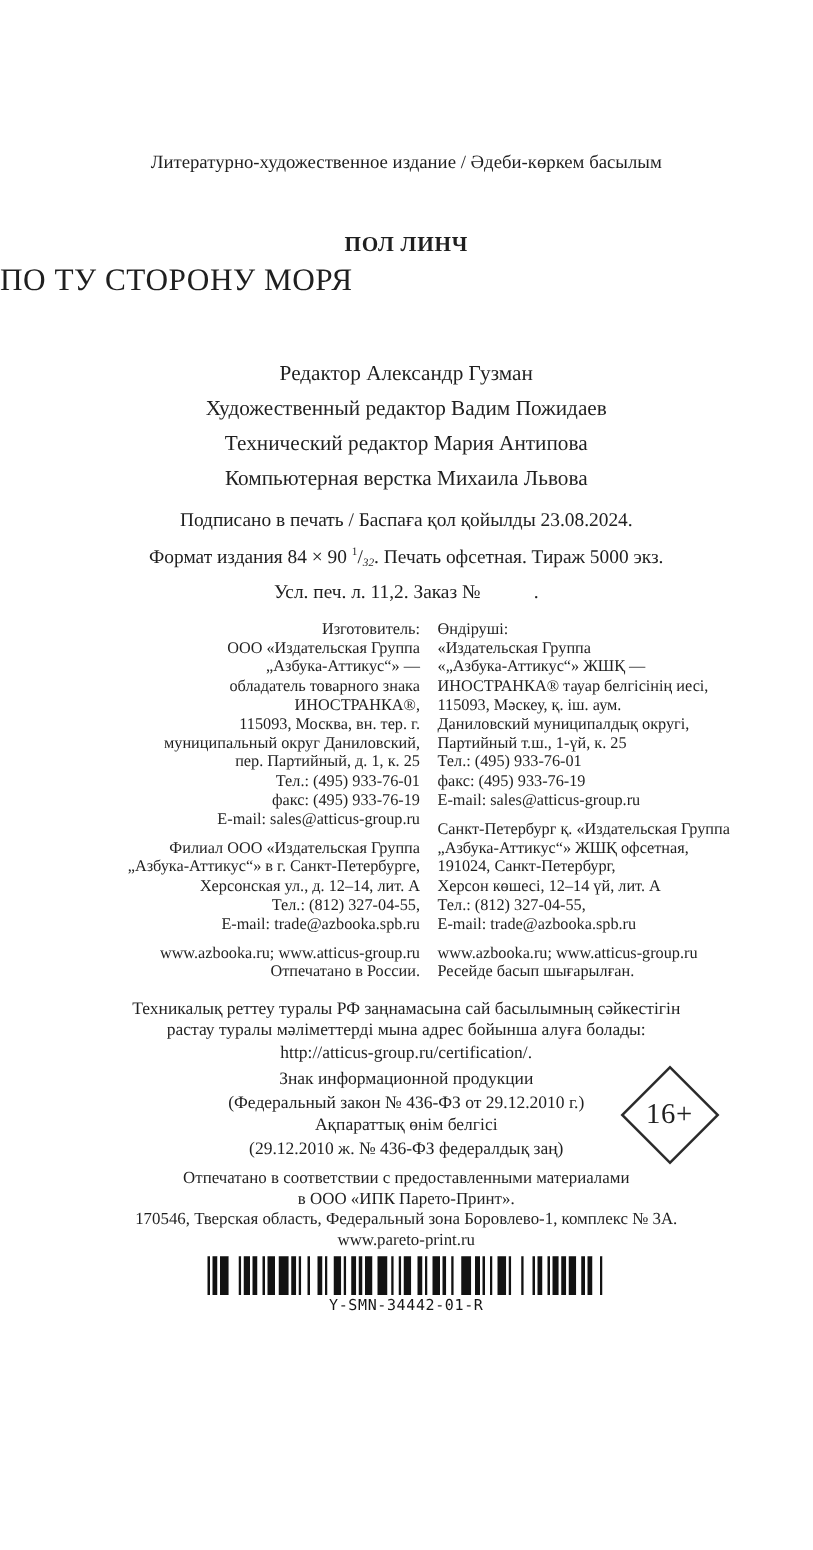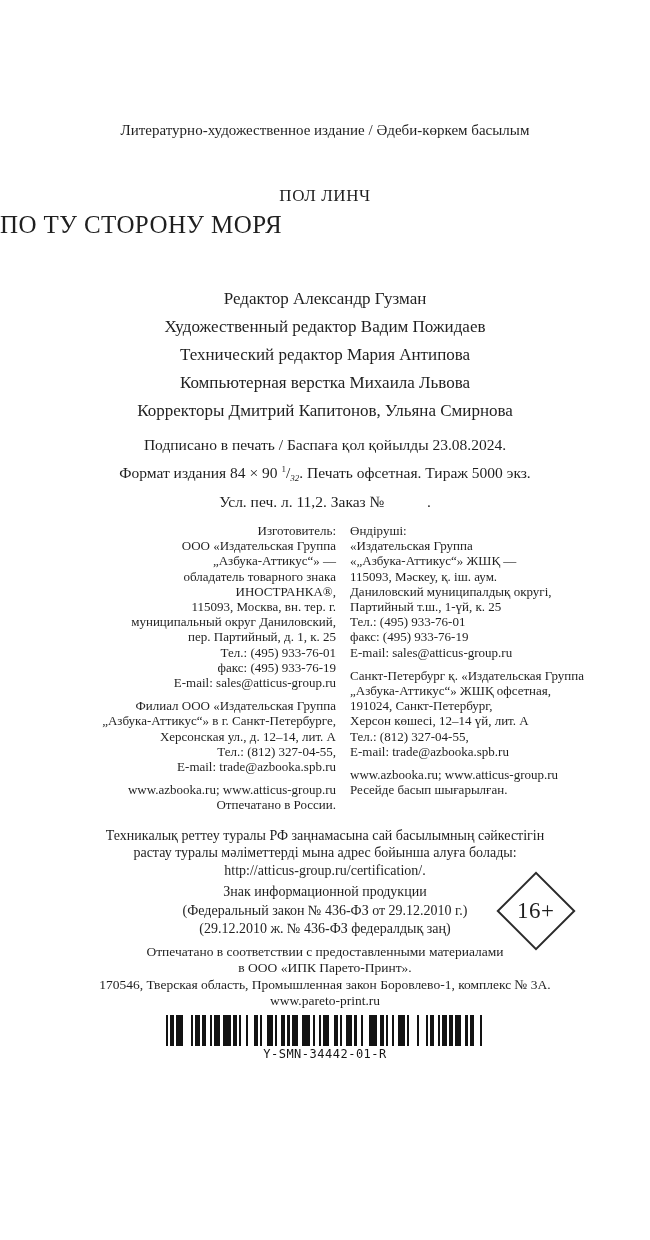--- a/index.html
+++ b/index.html
@@ -6,21 +6,21 @@
   .page{
     position:relative;
     width:650px;height:1240px;
     background:#ffffff;
     color:#1f1f1f;
     font-family:"Liberation Serif","DejaVu Serif",serif;
     overflow:hidden;
     margin:4px auto;
   }
   .edition-note{padding-top:118px;text-align:center;font-size:15px;}
-  .author{margin-top:47px;text-align:center;font-size:17px;letter-spacing:.6px;}
+  .author{margin-top:47px;text-align:center;font-size:17px;letter-spacing:.6px;font-weight:bold;}
   .book-title{margin-top:5px;text-align:left;font-size:25px;letter-spacing:.4px;}
   .credits{margin-top:46px;text-align:center;font-size:17px;line-height:28px;}
   .imprint{margin-top:8px;text-align:center;font-size:15.5px;line-height:24px;}
   .imprint sup{font-size:9px;vertical-align:6px;}
   .imprint sub{font-size:9px;vertical-align:-3px;font-style:italic;}
   .columns{
     margin-top:9px;
     display:flex;justify-content:center;gap:14px;
     font-size:13px;line-height:15.2px;
     transform:translateX(18px);
@@ -66,21 +66,20 @@
   <div class="edition-note ln">Литературно-художественное издание / Әдеби-көркем басылым</div>
 
   <div class="author ln">ПОЛ ЛИНЧ</div>
   <div class="book-title ln">ПО ТУ СТОРОНУ МОРЯ</div>
 
   <div class="credits">
       <div class="ln">Редактор Александр Гузман</div>
       <div class="ln">Художественный редактор Вадим Пожидаев</div>
       <div class="ln">Технический редактор Мария Антипова</div>
       <div class="ln">Компьютерная верстка Михаила Львова</div>
-      <div class="ln">Корректоры Дмитрий Капитонов, Ульяна Смирнова</div>
     </div>
 
   <div class="imprint">
     <div class="ln">Подписано в печать / Баспаға қол қойылды 23.08.2024.</div>
     <div class="ln"><span>Формат издания 84 × 90 </span><sup>1</sup><span>/</span><sub>32</sub><span>. Печать офсетная. Тираж 5000 экз.</span></div>
     <div class="ln">Усл. печ. л. 11,2. Заказ №&nbsp;&nbsp;&nbsp;&nbsp;&nbsp;&nbsp;&nbsp;&nbsp;&nbsp;&nbsp; .</div>
   </div>
 
   <div class="columns">
     <div class="col left">
@@ -106,20 +105,21 @@
       <div class="block">
           <div class="ln">www.azbooka.ru; www.atticus-group.ru</div>
           <div class="ln">Отпечатано в России.</div>
         </div>
     </div>
     <div class="col right">
       <div class="block">
           <div class="ln">Өндіруші:</div>
           <div class="ln">«Издательская Группа</div>
           <div class="ln">«„Азбука-Аттикус“» ЖШҚ —</div>
+          <div class="ln">ИНОСТРАНКА® тауар белгісінің иесі,</div>
           <div class="ln">115093, Мәскеу, қ. іш. аум.</div>
           <div class="ln">Даниловский муниципалдық округі,</div>
           <div class="ln">Партийный т.ш., 1-үй, к. 25</div>
           <div class="ln">Тел.: (495) 933-76-01</div>
           <div class="ln">факс: (495) 933-76-19</div>
           <div class="ln">E-mail: sales@atticus-group.ru</div>
         </div>
       <div class="block">
           <div class="ln">Санкт-Петербург қ. «Издательская Группа</div>
           <div class="ln">„Азбука-Аттикус“» ЖШҚ офсетная,</div>
@@ -135,30 +135,30 @@
     </div>
   </div>
 
   <div class="cert">
       <div class="ln">Техникалық реттеу туралы РФ заңнамасына сай басылымның сәйкестігін</div>
       <div class="ln">растау туралы мәліметтерді мына адрес бойынша алуға болады:</div>
       <div class="ln">http://atticus-group.ru/certification/.</div>
     </div>
 
   <div class="age-row">
-    <div class="age-text"><div class="ln">Знак информационной продукции</div><div class="ln">(Федеральный закон № 436-ФЗ от 29.12.2010 г.)</div><div class="ln">(29.12.2010 ж. № 436-ФЗ федералдық заң)</div></div>
+    <div class="age-text"><div class="ln">Знак информационной продукции</div><div class="ln">(Федеральный закон № 436-ФЗ от 29.12.2010 г.)</div><div class="ln">Ақпараттық өнім белгісі</div><div class="ln">(29.12.2010 ж. № 436-ФЗ федералдық заң)</div></div>
     <div class="diamond">
       <span>16+</span>
     </div>
   </div>
 
   <div class="printer">
       <div class="ln">Отпечатано в соответствии с предоставленными материалами</div>
       <div class="ln">в ООО «ИПК Парето-Принт».</div>
-      <div class="ln">170546, Тверская область, Промышленная закон Боровлево-1, комплекс № 3А.</div>
+      <div class="ln">170546, Тверская область, Федеральный зона Боровлево-1, комплекс № 3А.</div>
       <div class="ln">www.pareto-print.ru</div>
     </div>
 
   <div class="barcode-wrap">
     <div class="barcode">
         <div class="bc-bar" style="flex-grow: 1;"></div>
         <div class="bc-space" style="flex-grow: 1;"></div>
         <div class="bc-bar" style="flex-grow: 2;"></div>
         <div class="bc-space" style="flex-grow: 1;"></div>
         <div class="bc-bar" style="flex-grow: 3;"></div>

